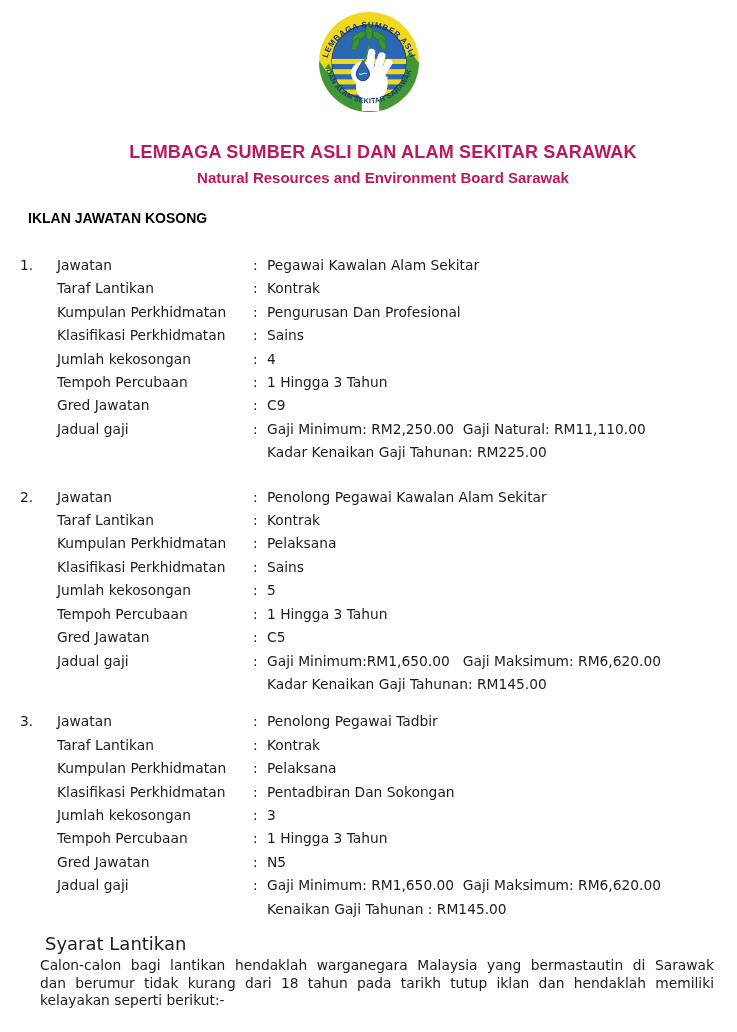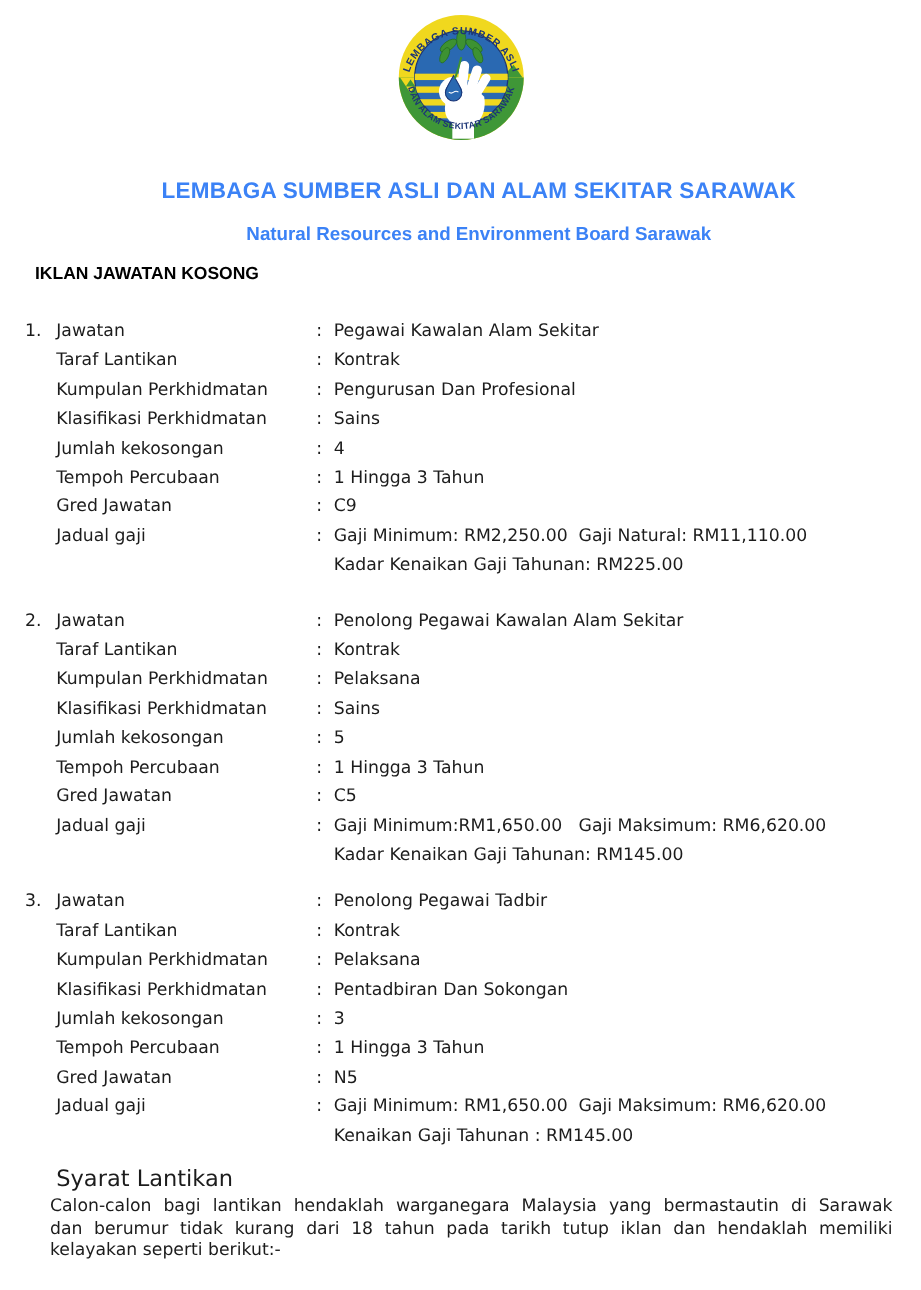--- a/index.html
+++ b/index.html
@@ -9,41 +9,41 @@
     position:relative;overflow:hidden;
   }
   .page{position:absolute;inset:0;}
 
   
   .logo{position:absolute;left:318px;top:9px;width:102px;height:106px;}
 
   
   .header{
     position:absolute;left:28px;top:142px;width:710px;text-align:center;
-    font-family:"Liberation Sans",sans-serif;font-weight:bold;color:#3b82f6;
+    font-family:"Liberation Sans",sans-serif;font-weight:bold;color:#be185d;
   }
   .title{font-size:18px;letter-spacing:.2px;line-height:20px;}
-  .subtitle{font-size:15px;line-height:18px;margin-top:17px;}
+  .subtitle{font-size:15px;line-height:18px;margin-top:7px;}
   .section-heading{
     position:absolute;left:28px;top:210px;width:700px;text-align:left;
     font-family:"Liberation Sans",sans-serif;font-weight:bold;font-size:14px;color:#000;
   }
 
   
   .jobs{position:absolute;left:20px;top:254px;width:700px;}
   .job{margin:0;}
   .job + .job{margin-top:0;}
   .job.m2{margin-top:21px;}
   .job.m3{margin-top:14px;}
   .row{
     display:grid;grid-template-columns:25px 208px 14px auto;
     font-size:13.8px;line-height:23.4px;white-space:pre;
   }
   .c-num{grid-column:1;}
-  .c-label{grid-column:2;}
+  .c-label{grid-column:2;margin-left:12px;}
   .c-colon{grid-column:3;}
   .c-value{grid-column:4;}
   .row.cont .c-value{grid-column:4;}
 
   
   .footer{position:absolute;left:20px;top:935px;width:697px;}
   .footer-heading{margin-left:25px;font-size:18px;line-height:17.3px;}
   .para{margin-left:20px;margin-top:5px;width:674px;font-size:13.8px;}
   .para-line{line-height:17.3px;text-align:justify;text-align-last:justify;}
   .para-line.last{text-align:center;text-align-last:left;}

